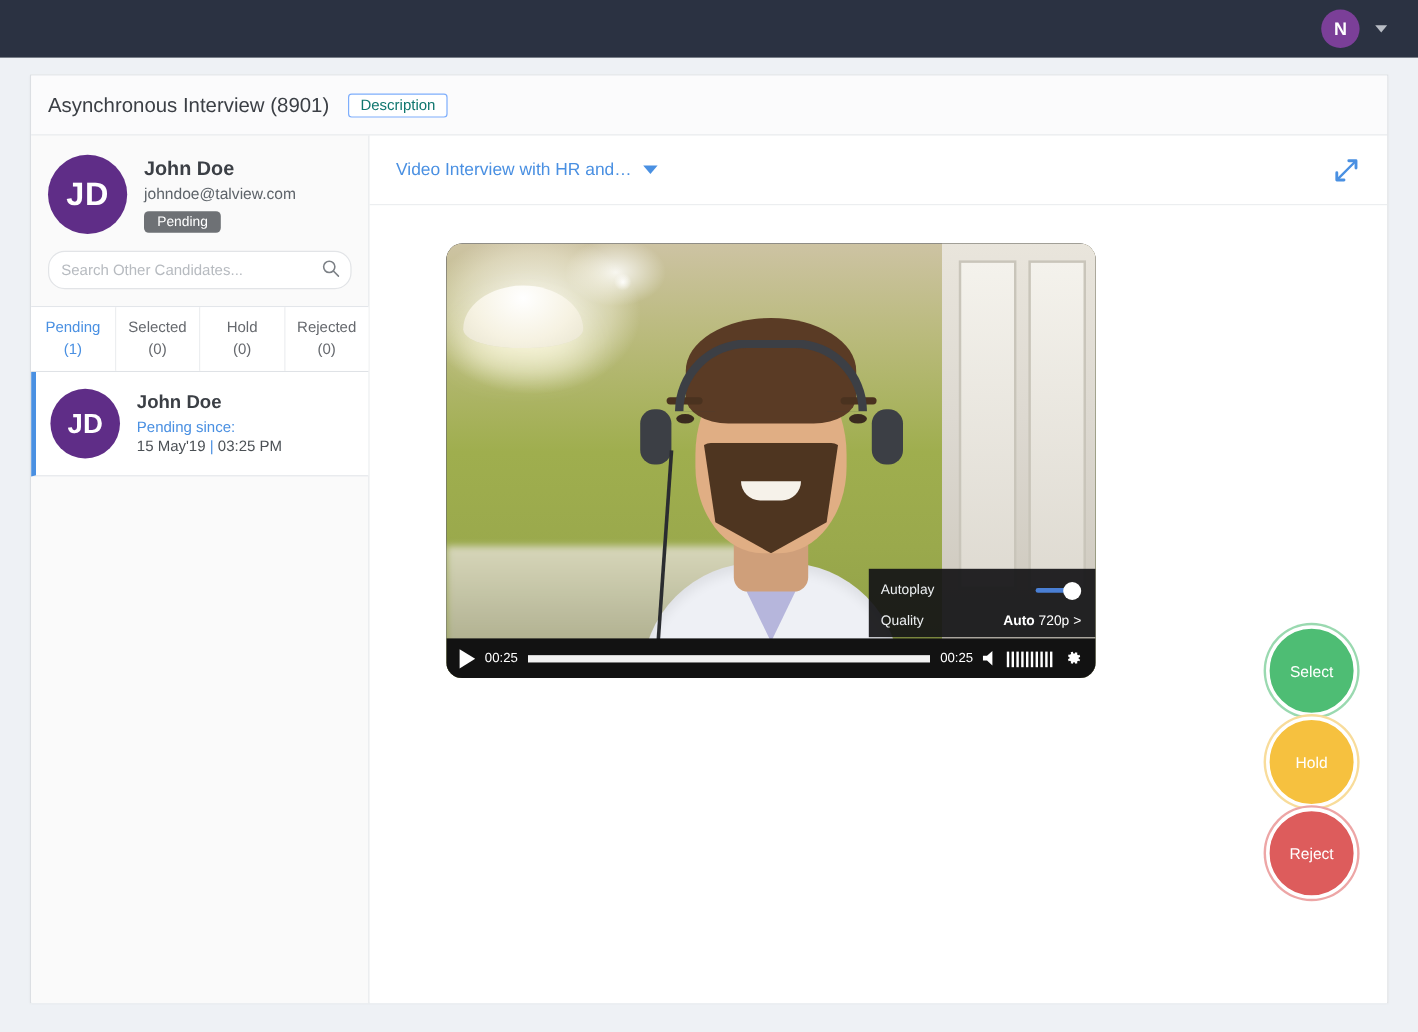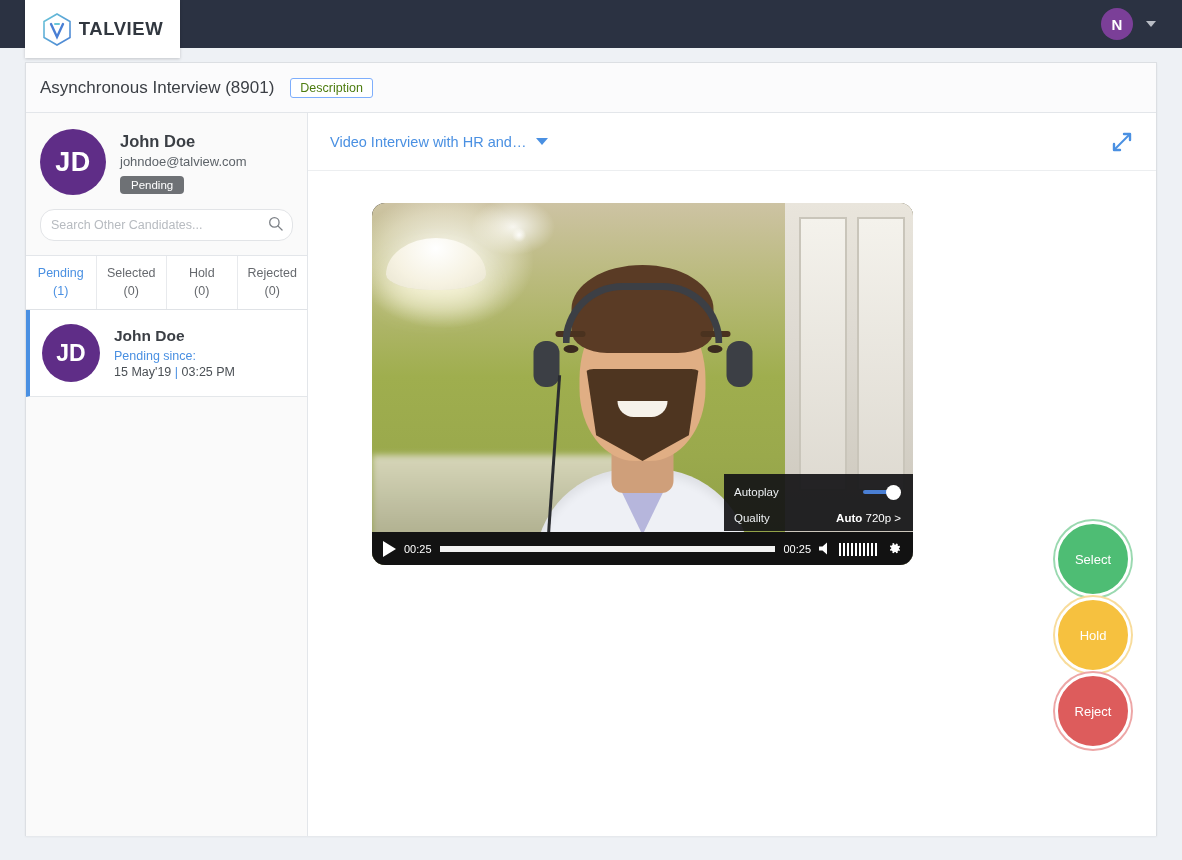--- a/index.html
+++ b/index.html
@@ -50,21 +50,21 @@
     position: absolute; left: 25px; top: 62px; width: 1132px; height: 774px;
     background: #ffffff; border: 1px solid #dcdfe3;
     box-shadow: 0 1px 2px rgba(0,0,0,.05);
   }
   .card-header {
     height: 50px; border-bottom: 1px solid #e3e6ea; background: #fbfbfc;
     display: flex; align-items: center; padding-left: 14px; gap: 16px;
   }
   .card-title { font-size: 17px; color: #3b3f45; }
   .desc-btn {
-    border: 1px solid #7eaefc; border-radius: 3px; color: #4d7c0f;
+    border: 1px solid #7eaefc; border-radius: 3px; color: #0f766e;
     font-size: 12.5px; padding: 2px 9px; background: #fff; cursor: pointer;
   }
   .card-body { display: flex; height: 723px; }
 
   
   .sidebar {
     width: 282px; border-right: 1px solid #e3e6ea; background: #fafafa;
     display: flex; flex-direction: column;
   }
   .profile { padding: 16px 14px 10px 14px; display: flex; gap: 14px; align-items: flex-start; }
@@ -251,34 +251,20 @@
   .action-btn.select { background: #4ebd74; box-shadow: 0 0 0 2px #9ad9b0; }
   .action-btn.hold { background: #f6c13f; box-shadow: 0 0 0 2px #f8dc9b; }
   .action-btn.reject { background: #dd5c5c; box-shadow: 0 0 0 2px #eda6a6; }
 </style>
 </head>
 <body>
 
 <div class="page">
 
   <div class="topnav">
-    <div class="logo-cell">
-      <svg class="logo-mark" viewBox="0 0 30 33">
-        <defs>
-          <linearGradient id="hexg" x1="0" y1="0" x2="1" y2="1">
-            <stop offset="0%" stop-color="#69c6d8"></stop>
-            <stop offset="100%" stop-color="#4a7fd4"></stop>
-          </linearGradient>
-        </defs>
-        <polygon points="15,1 28,8.5 28,24.5 15,32 2,24.5 2,8.5" fill="none" stroke="url(#hexg)" stroke-width="1.6"></polygon>
-        <path d="M9 11 L15 24 L21 11" fill="none" stroke="#4a7fd4" stroke-width="2.4" stroke-linecap="round"></path>
-        <path d="M13 11 L17 11" stroke="#69c6d8" stroke-width="2" stroke-linecap="round"></path>
-      </svg>
-      <span class="logo-text">TALVIEW</span>
-    </div>
     <div class="nav-spacer"></div>
     <div class="nav-right">
       <div class="avatar-n">N</div>
       <div class="caret-down"></div>
     </div>
   </div>
 
   <div class="card">
 
     <div class="card-header">

